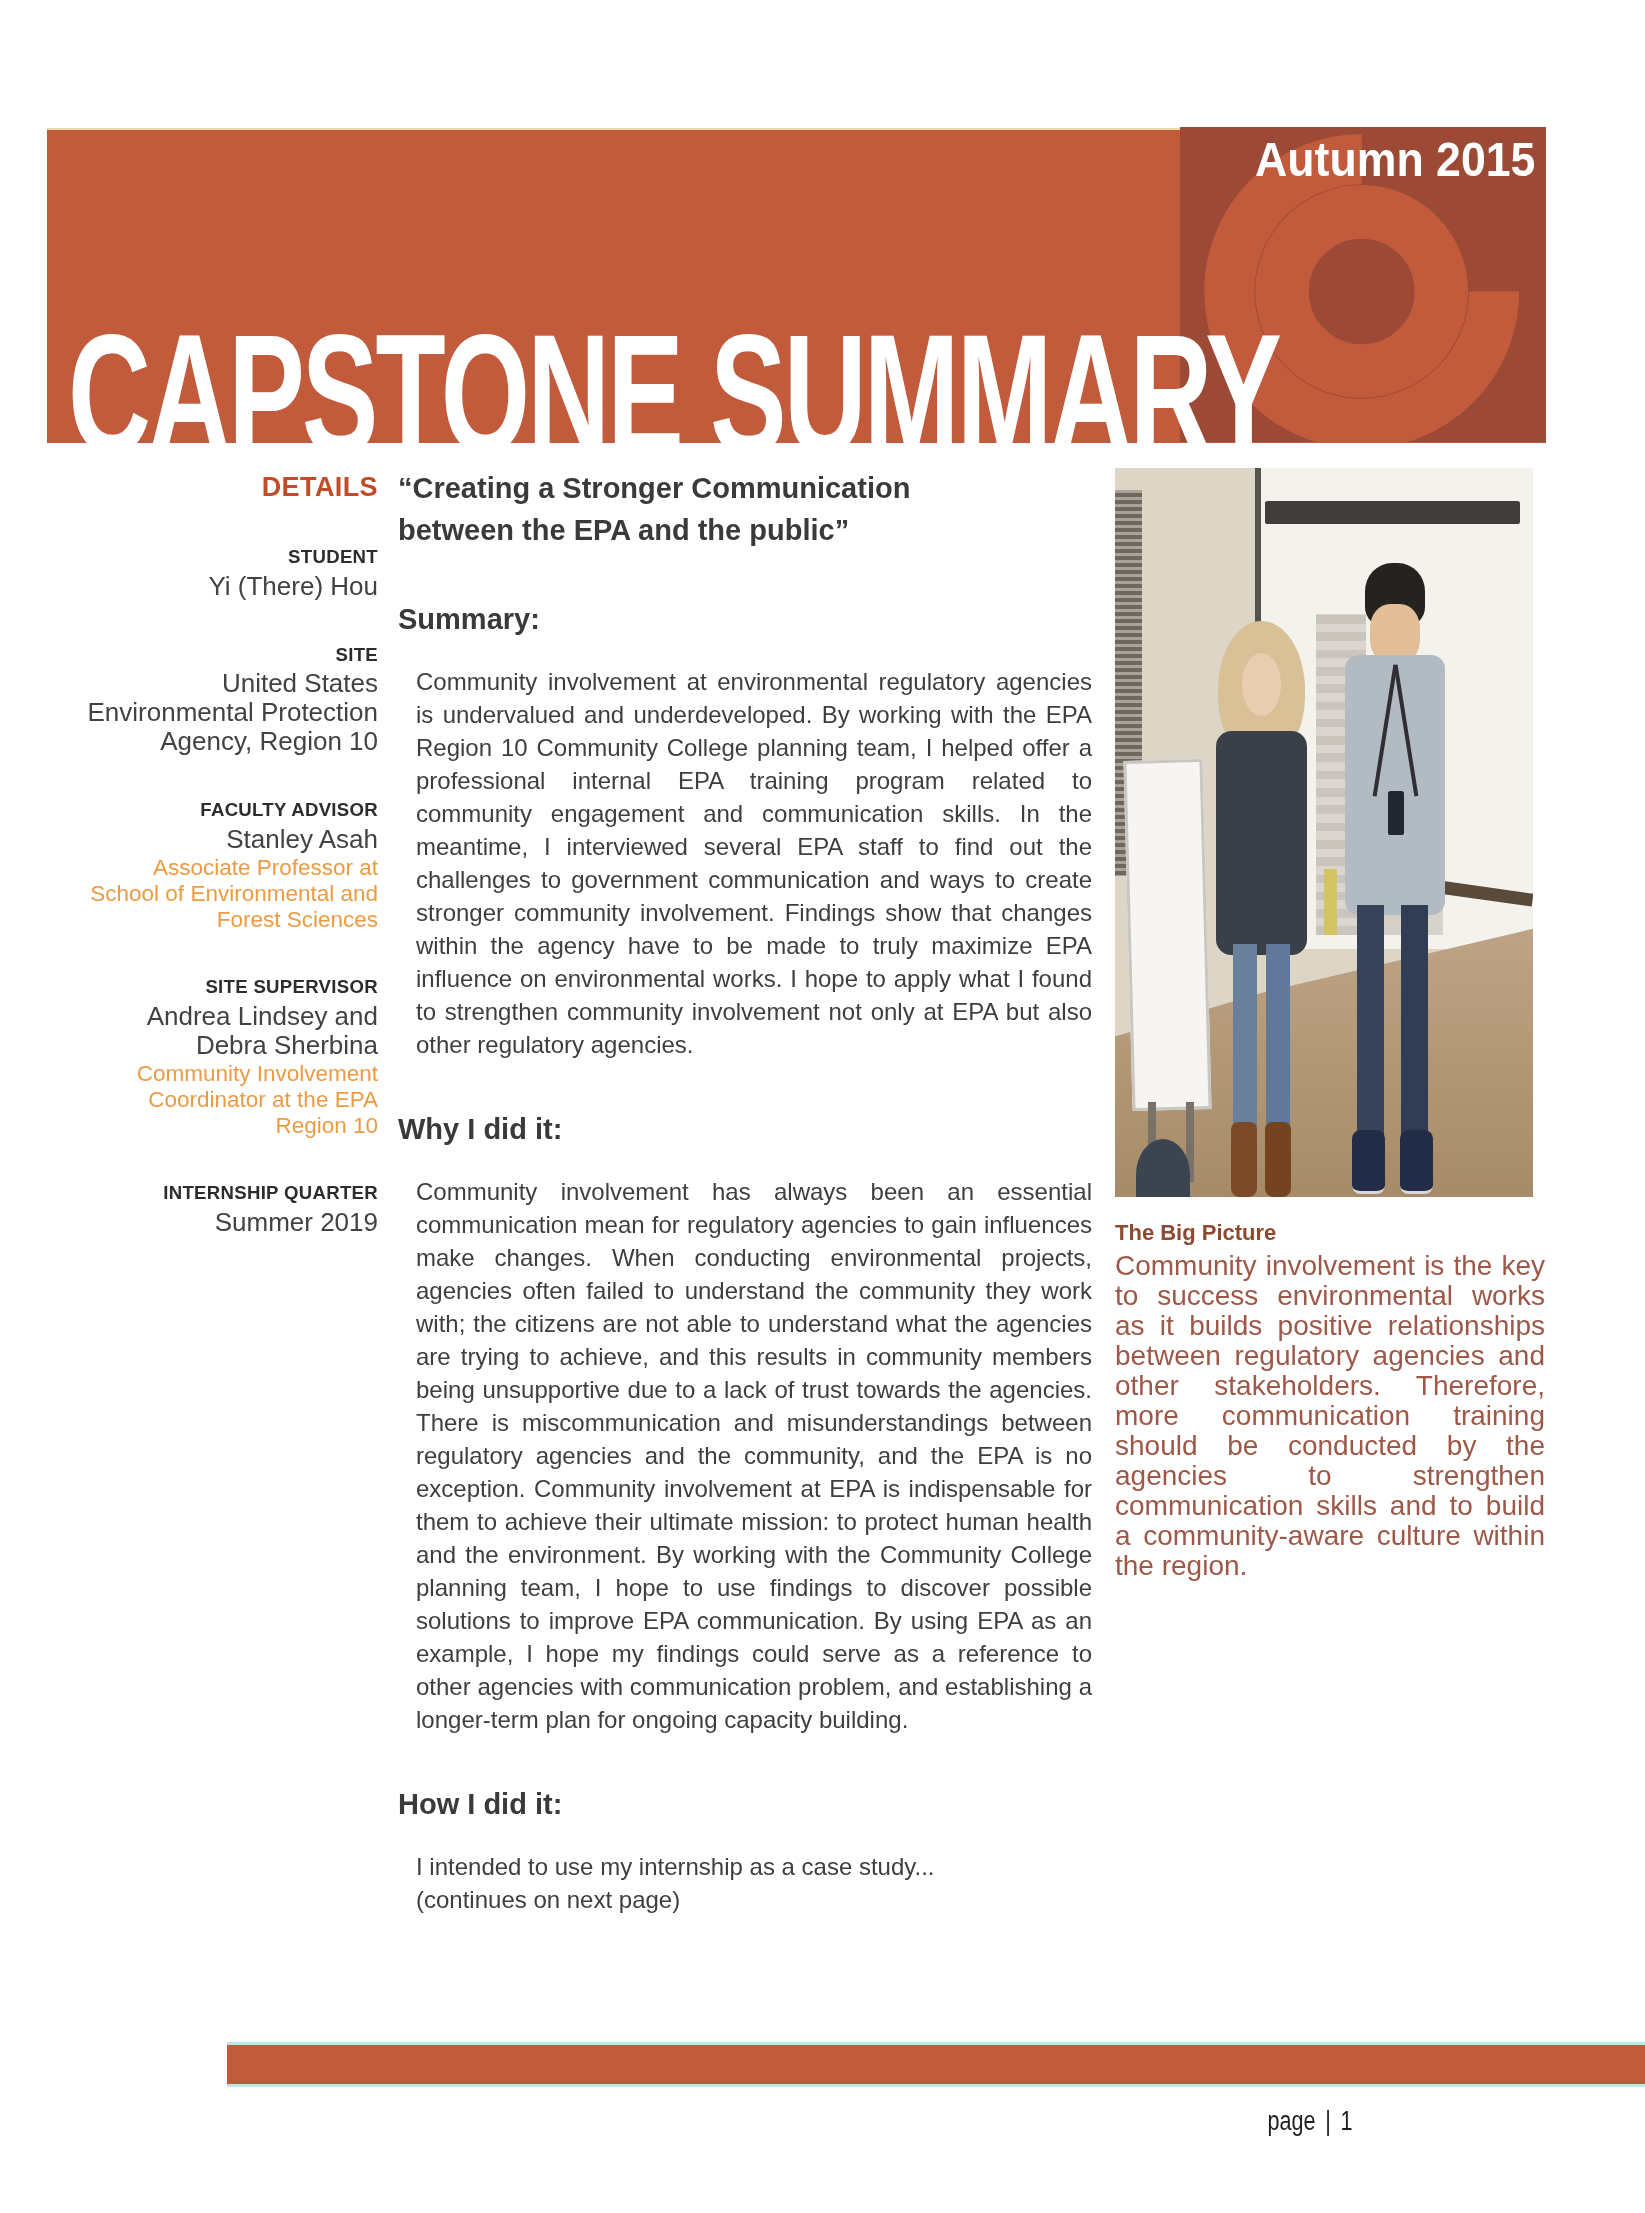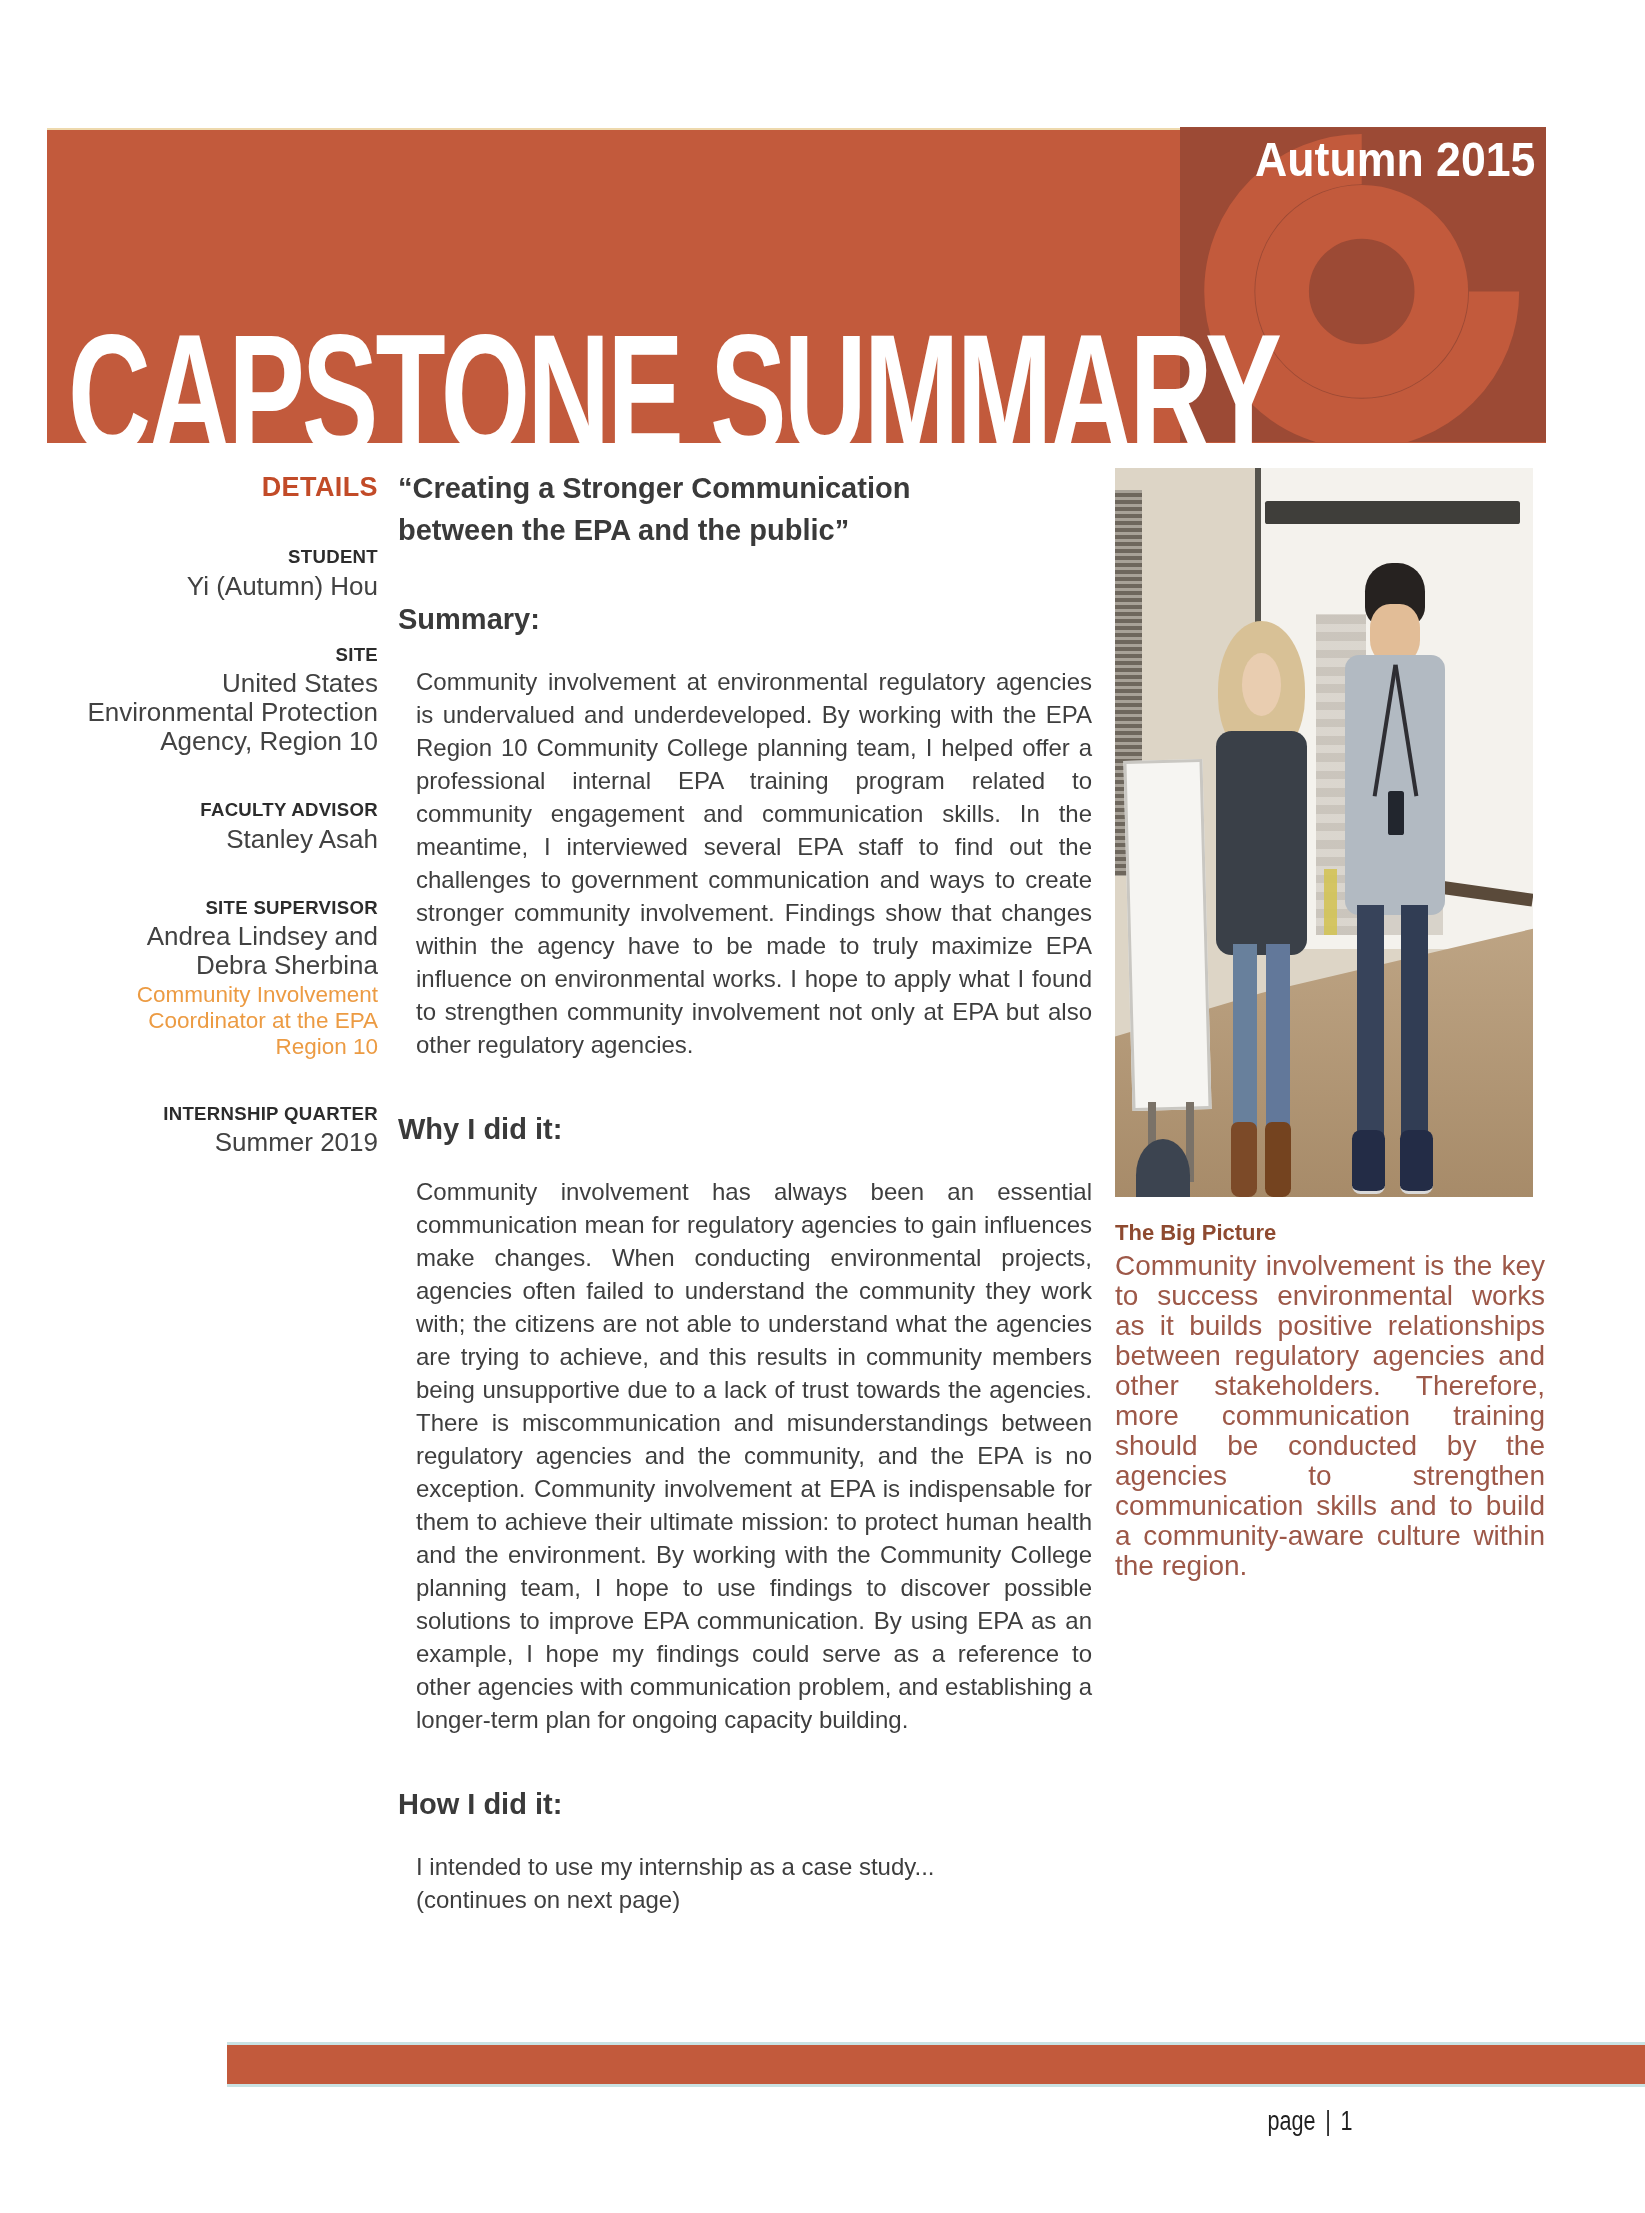--- a/index.html
+++ b/index.html
@@ -100,33 +100,34 @@
   <div class="banner-issue">Autumn 2015</div>
   <div class="banner-title">CAPSTONE SUMMARY</div>
 </div>
 
 <div class="abs sidebar">
   <div class="details-h">DETAILS</div>
   <div>
 
       <div>
         <div class="s-label">STUDENT</div>
-        <div class="s-value">Yi (Autumn) Hou</div>
+        <div class="s-value">Yi (There) Hou</div>
 
       </div>
 
       <div>
         <div class="s-label">SITE</div>
         <div class="s-value">United States Environmental Protection Agency, Region 10</div>
 
       </div>
 
       <div>
         <div class="s-label">FACULTY ADVISOR</div>
         <div class="s-value">Stanley Asah</div>
+        <div class="s-note">Associate Professor at School of Environmental and Forest Sciences</div>
       </div>
 
       <div>
         <div class="s-label">SITE SUPERVISOR</div>
         <div class="s-value">Andrea Lindsey and Debra Sherbina</div>
         <div class="s-note">Community Involvement Coordinator at the EPA Region 10</div>
       </div>
 
       <div>
         <div class="s-label">INTERNSHIP QUARTER</div>

